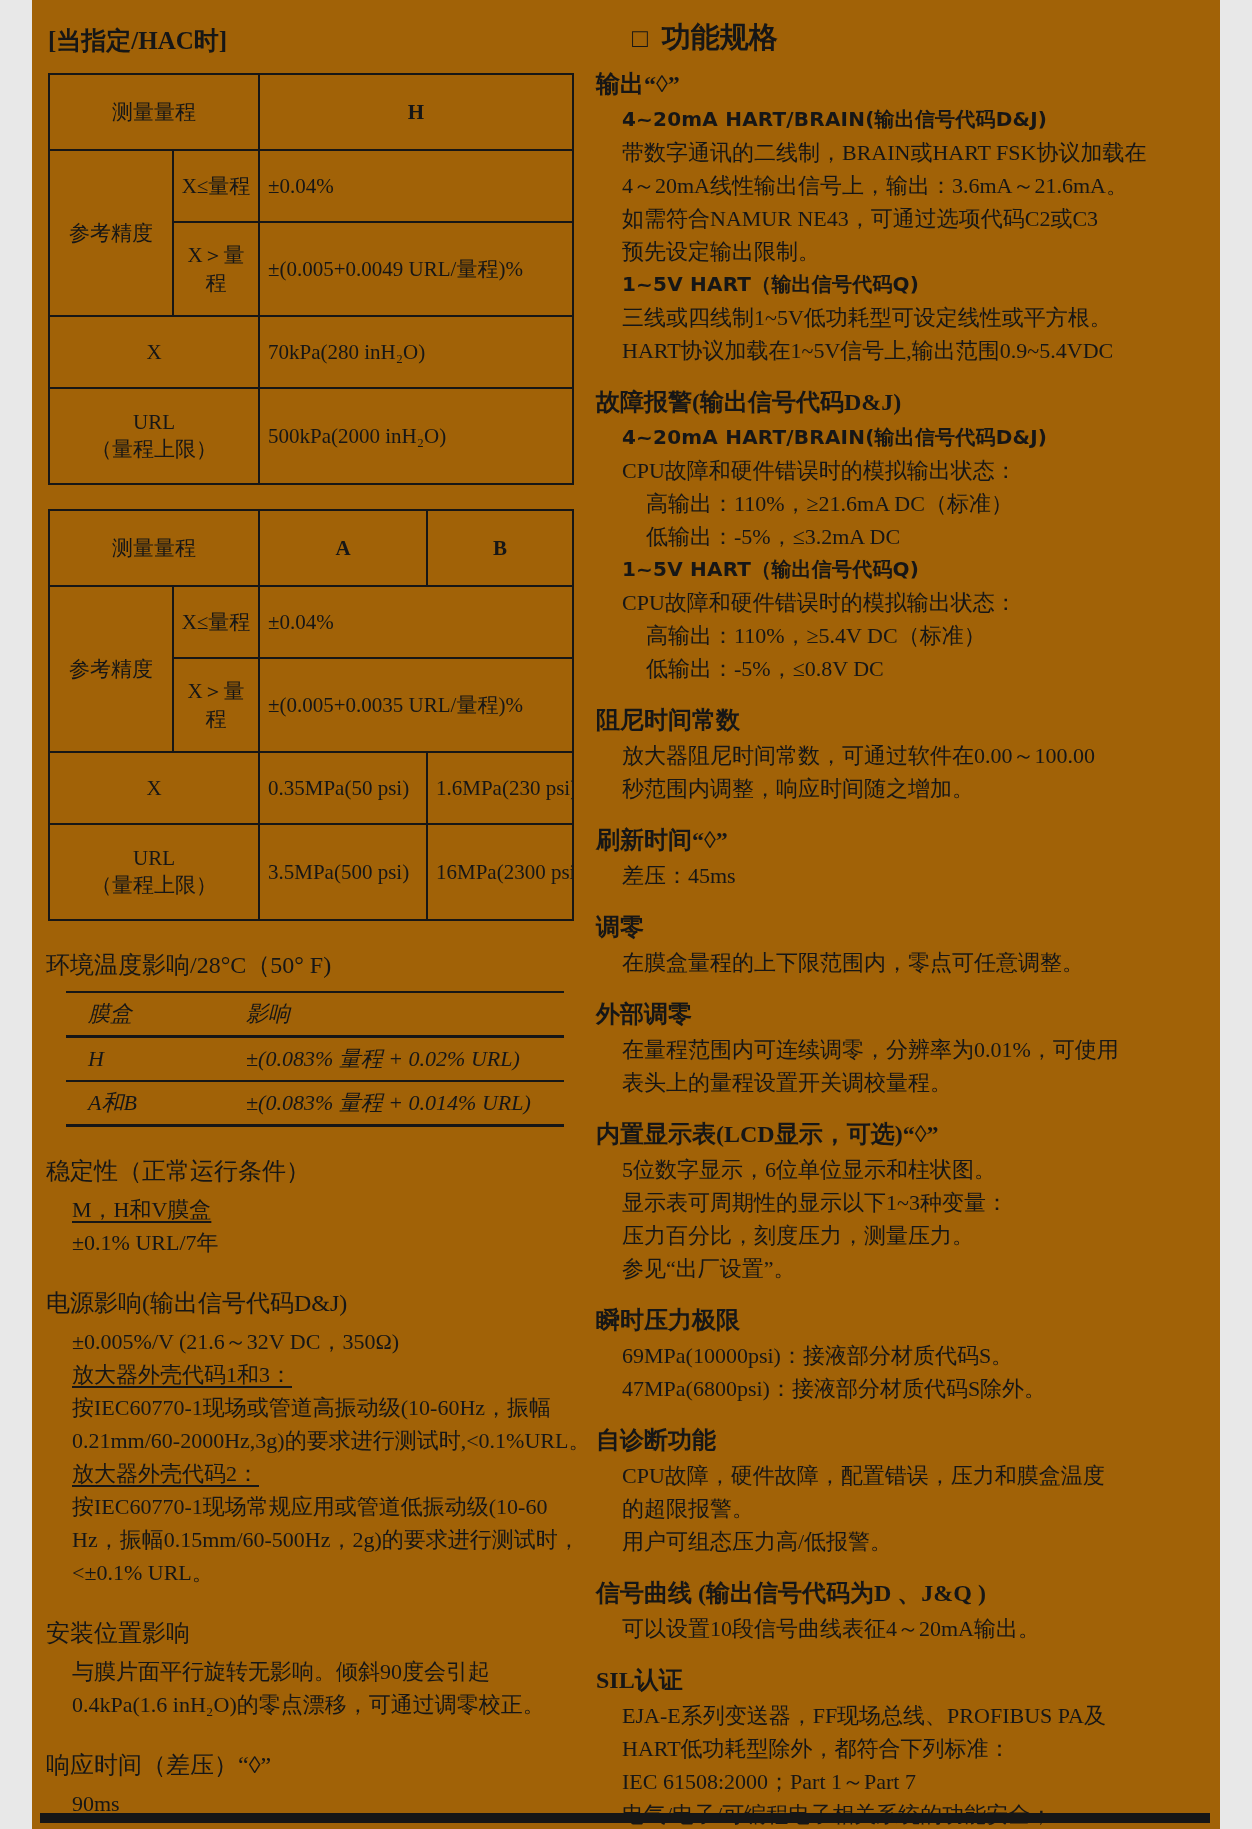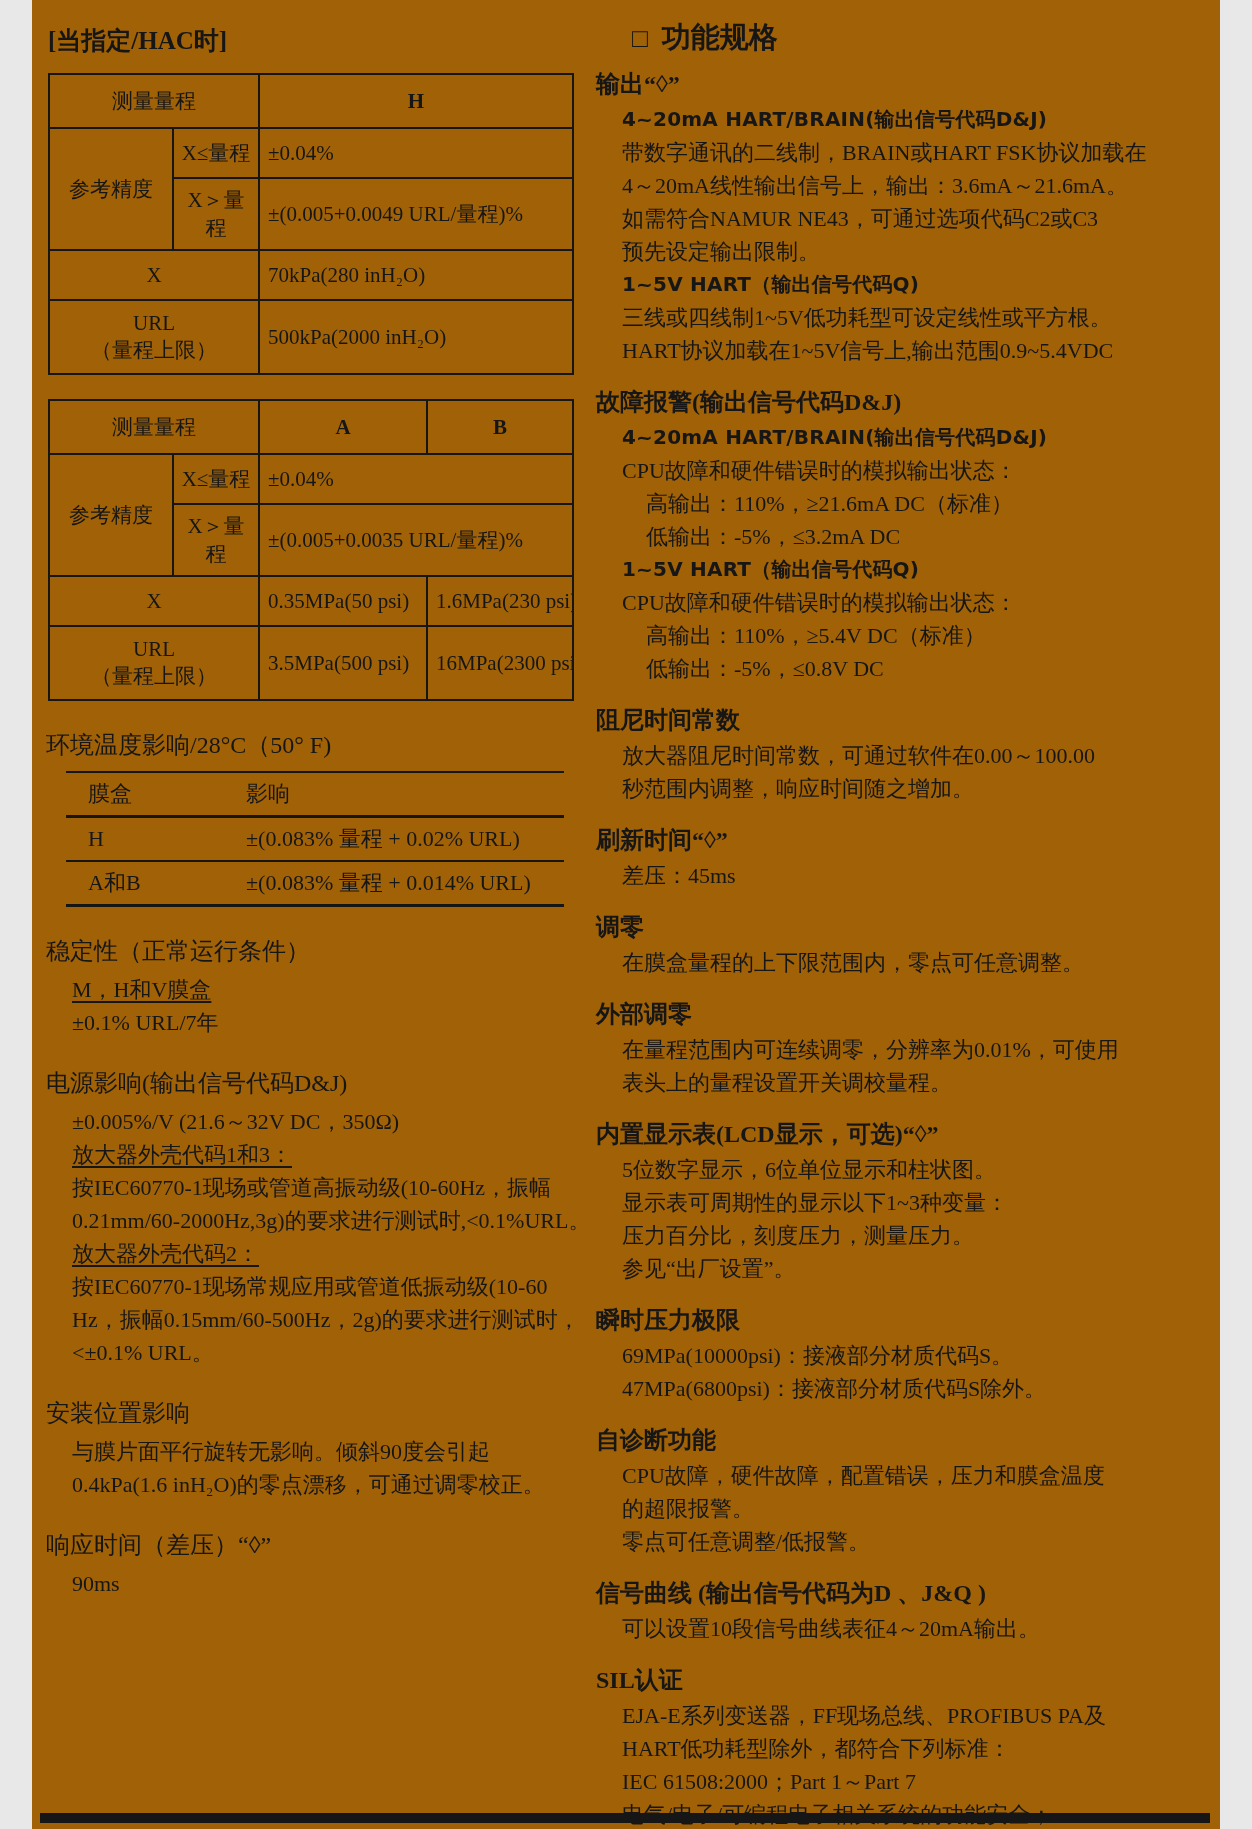--- a/index.html
+++ b/index.html
@@ -10,32 +10,32 @@
     overflow:hidden;
   }
   .cols { display:flex; padding:16px 8px 0 14px; }
   .col-left { width:530px; flex:0 0 auto; }
   .col-right { flex:1 1 auto; padding-left:20px; }
 
   .doc-title { font-size:25px; font-weight:700; margin:8px 0 16px 2px; }
 
   
   .spec-table { border-collapse:collapse; table-layout:fixed; width:524px; font-size:21px; margin-left:2px; }
-  .spec-table td { border:2px solid #161616; padding:7px 6px; height:34px; vertical-align:middle; }
+  .spec-table td { border:2px solid #161616; padding:18px 6px; height:34px; vertical-align:middle; }
   .spec-table td.c { text-align:center; }
   .spec-table td.v { text-align:left; padding-left:8px; white-space:nowrap; overflow:hidden; }
   .spec-table td.bold { font-weight:700; }
   .spec-table tr.hdr td { height:38px; }
   .spec-table tr.url td { height:58px; }
   .prewrap { white-space:pre-line; }
   .tbl-gap { height:24px; }
 
   
   .temp-table { border-collapse:collapse; width:498px; margin:10px 0 0 20px; font-size:22px; }
-  .temp-table td { padding:6px 0 6px 0; }
+  .temp-table td { padding:6px 0 6px 0;font-style:italic; }
   .temp-table td.c1 { width:158px; padding-left:22px; }
   .temp-table tr.thead td { border-top:2px solid #161616; border-bottom:3px solid #161616; }
   .temp-table tr.r1 td { border-bottom:2px solid #161616; }
   .temp-table tr.r2 td { border-bottom:3px solid #161616; }
 
   .h1 { font-size:24px; font-weight:400; margin:28px 0 6px 0; white-space:nowrap; }
   .rh { font-size:24px; font-weight:700; margin:19px 0 3px 0; white-space:nowrap; }
   .main-h { font-size:29px; font-weight:700; margin:2px 0 10px 0; white-space:nowrap;padding-left:36px; }
   .main-h .sq { font-weight:400; font-size:26px; margin-right:14px; }
 
@@ -218,21 +218,21 @@
       <div class="line b1">压力百分比，刻度压力，测量压力。</div>
       <div class="line b1">参见“出厂设置”。</div>
 
       <div class="rh">瞬时压力极限</div>
       <div class="line b1">69MPa(10000psi)：接液部分材质代码S。</div>
       <div class="line b1">47MPa(6800psi)：接液部分材质代码S除外。</div>
 
       <div class="rh">自诊断功能</div>
       <div class="line b1">CPU故障，硬件故障，配置错误，压力和膜盒温度</div>
       <div class="line b1">的超限报警。</div>
-      <div class="line b1">零点可任意调整/低报警。</div>
+      <div class="line b1">用户可组态压力高/低报警。</div>
 
       <div class="rh">信号曲线 (输出信号代码为D 、J&amp;Q )</div>
       <div class="line b1">可以设置10段信号曲线表征4～20mA输出。</div>
 
       <div class="rh">SIL认证</div>
       <div class="line b1">EJA-E系列变送器，FF现场总线、PROFIBUS PA及</div>
       <div class="line b1">HART低功耗型除外，都符合下列标准：</div>
       <div class="line b1">IEC 61508:2000；Part 1～Part 7</div>
       <div class="line b1">电气/电子/可编程电子相关系统的功能安全；</div>
 

